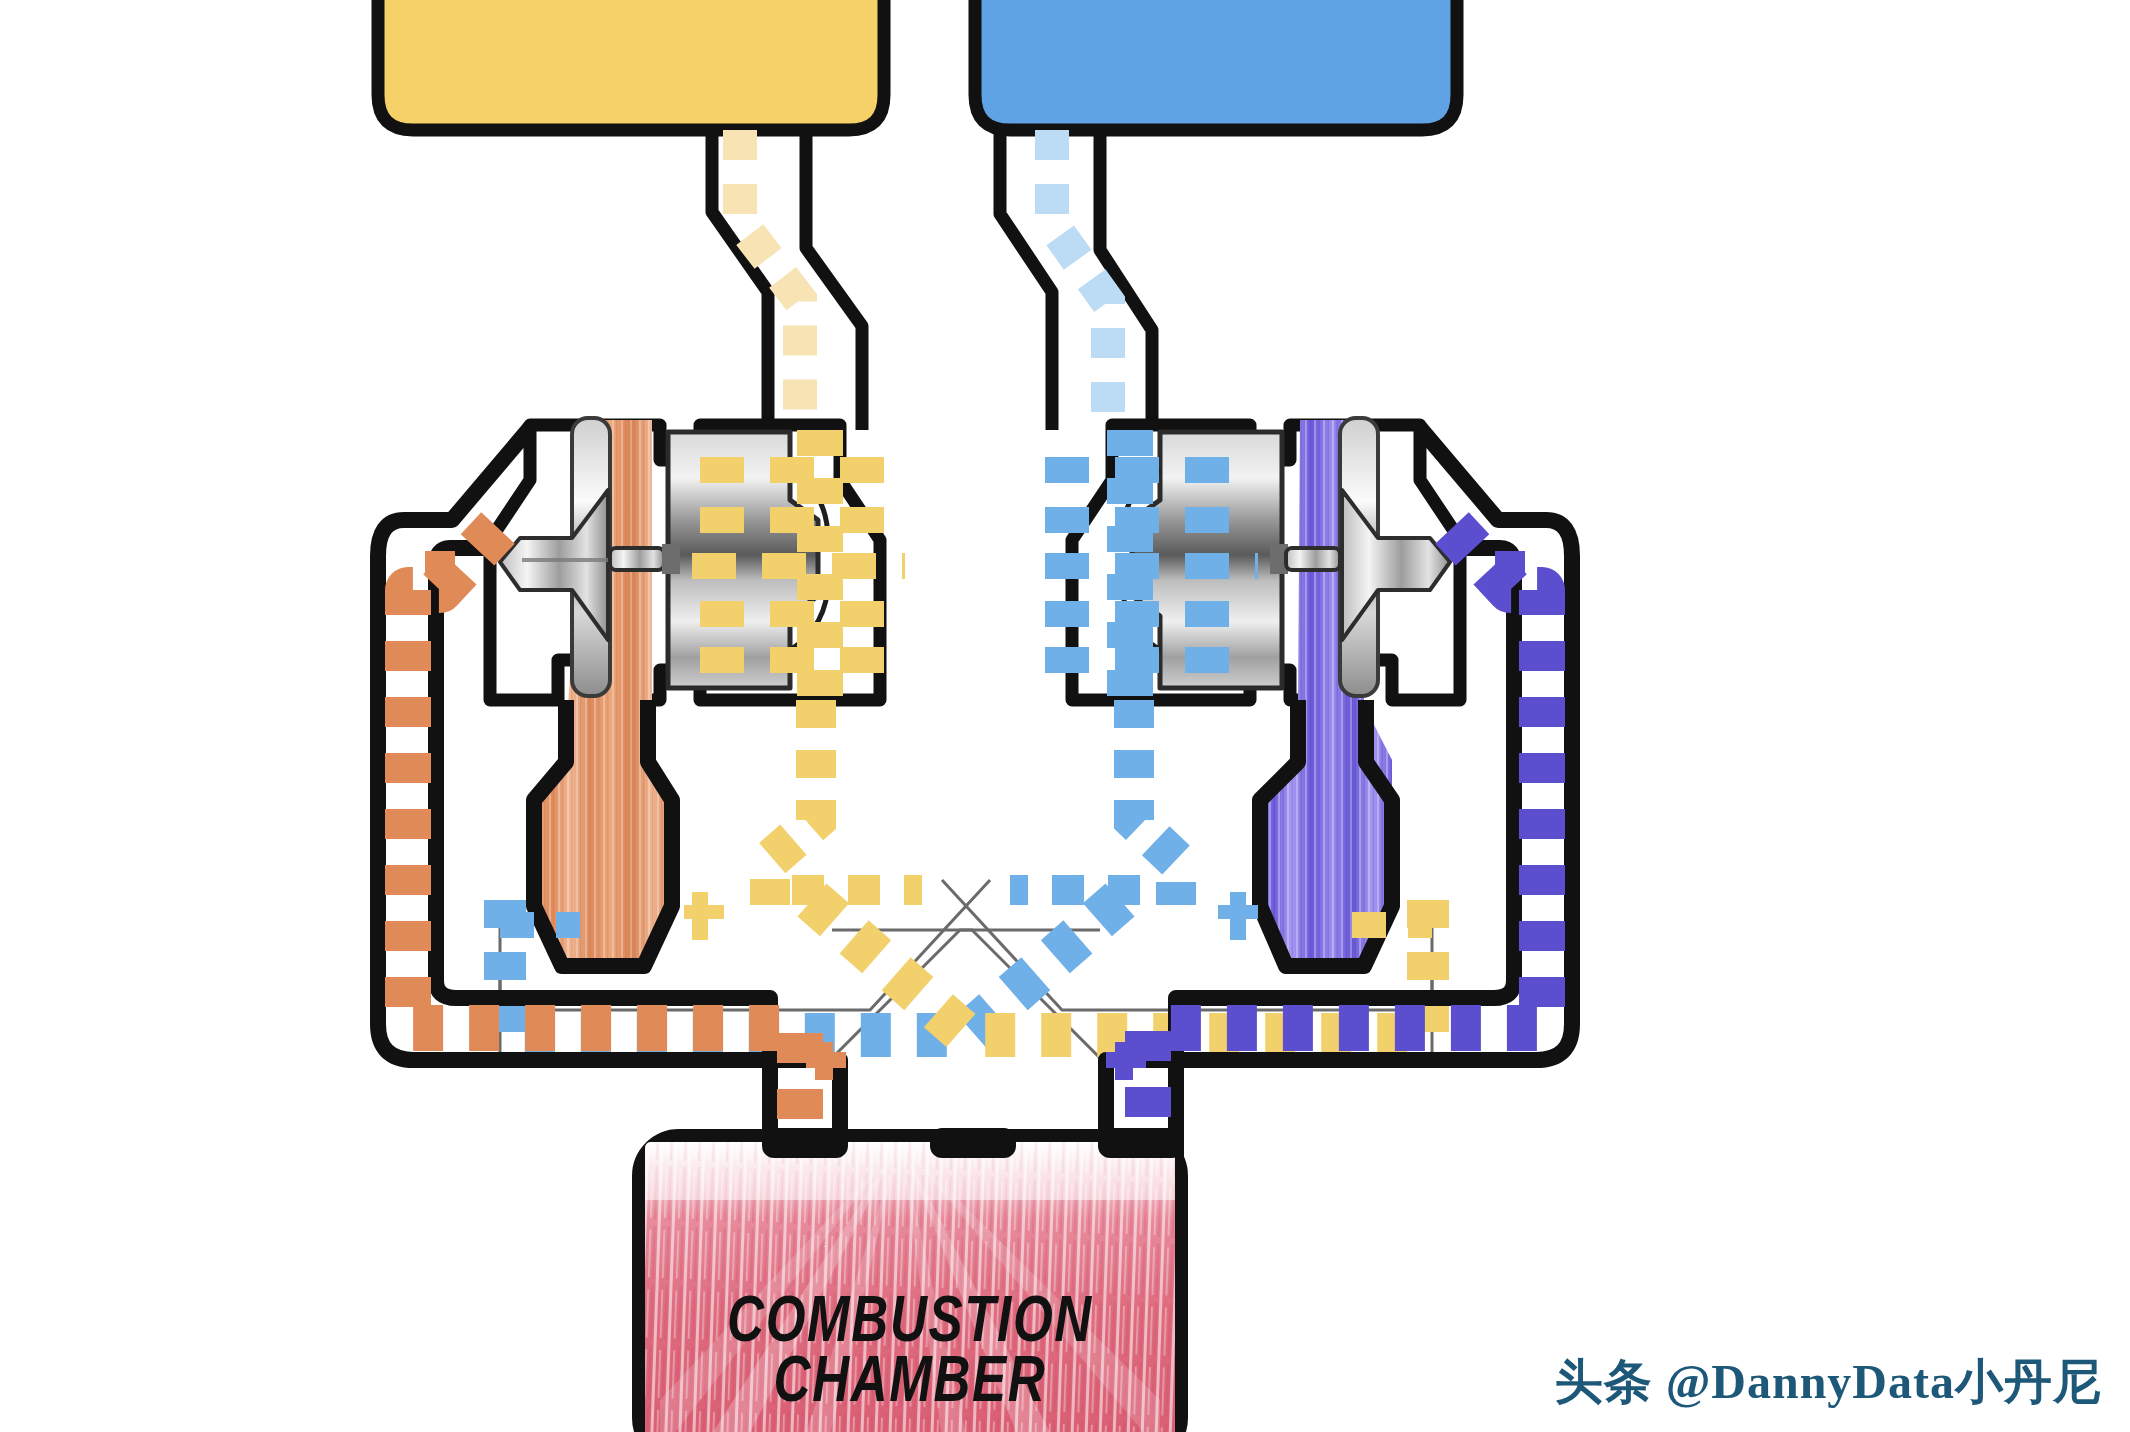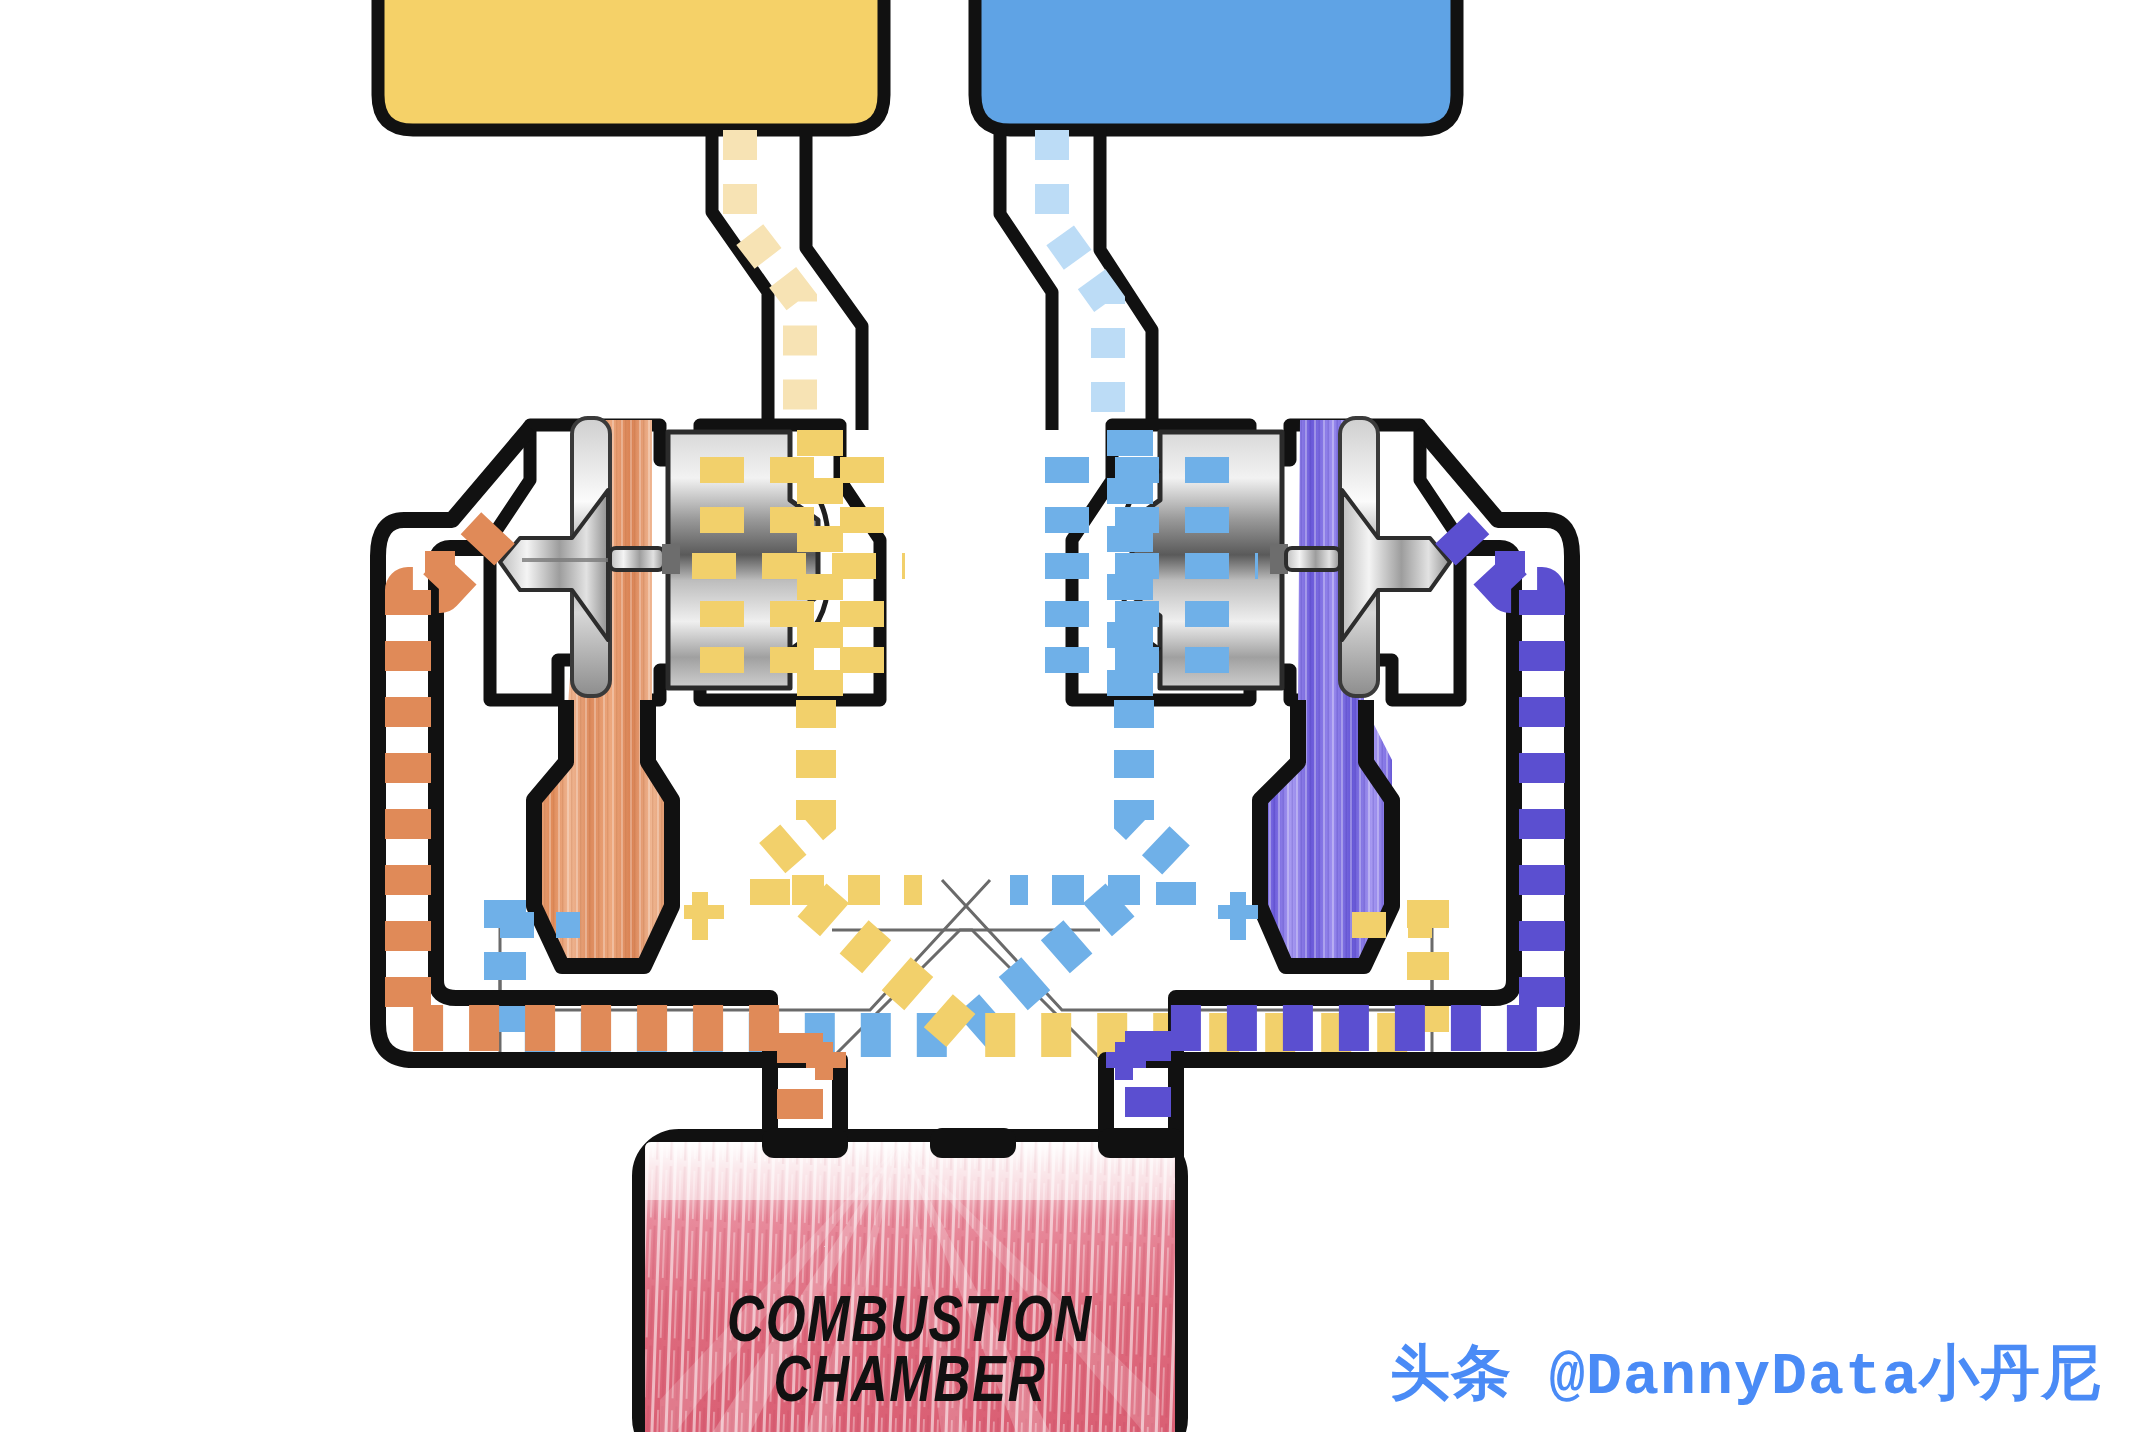--- a/index.html
+++ b/index.html
@@ -3,24 +3,24 @@
 <meta charset="utf-8">
 <style>
   html,body{margin:0;padding:0;background:#ffffff;}
   body{font-family:"Liberation Sans",sans-serif;}
   #stage{position:relative;width:2130px;height:1432px;background:#ffffff;overflow:hidden;}
   #diagram{position:absolute;left:0;top:0;width:2130px;height:1432px;}
   .wm{
     position:absolute;
     right:28px;
     bottom:18px;
-    font-family:Liberation Mono, monospace;
-    font-size:60px;
+    font-family:Liberation Serif, serif;
+    font-size:48px;
     font-weight:bold;
-    color:#3b82f6;
+    color:#0c4a6e;
     letter-spacing:1px;
     text-shadow:2px 2px 0 rgba(255,255,255,.85), -1px -1px 0 rgba(255,255,255,.7);
     white-space:nowrap;
     opacity:.92;
   }
   .cc-label{
     position:absolute;
     left:640px;
     top:1290px;
     width:540px;

